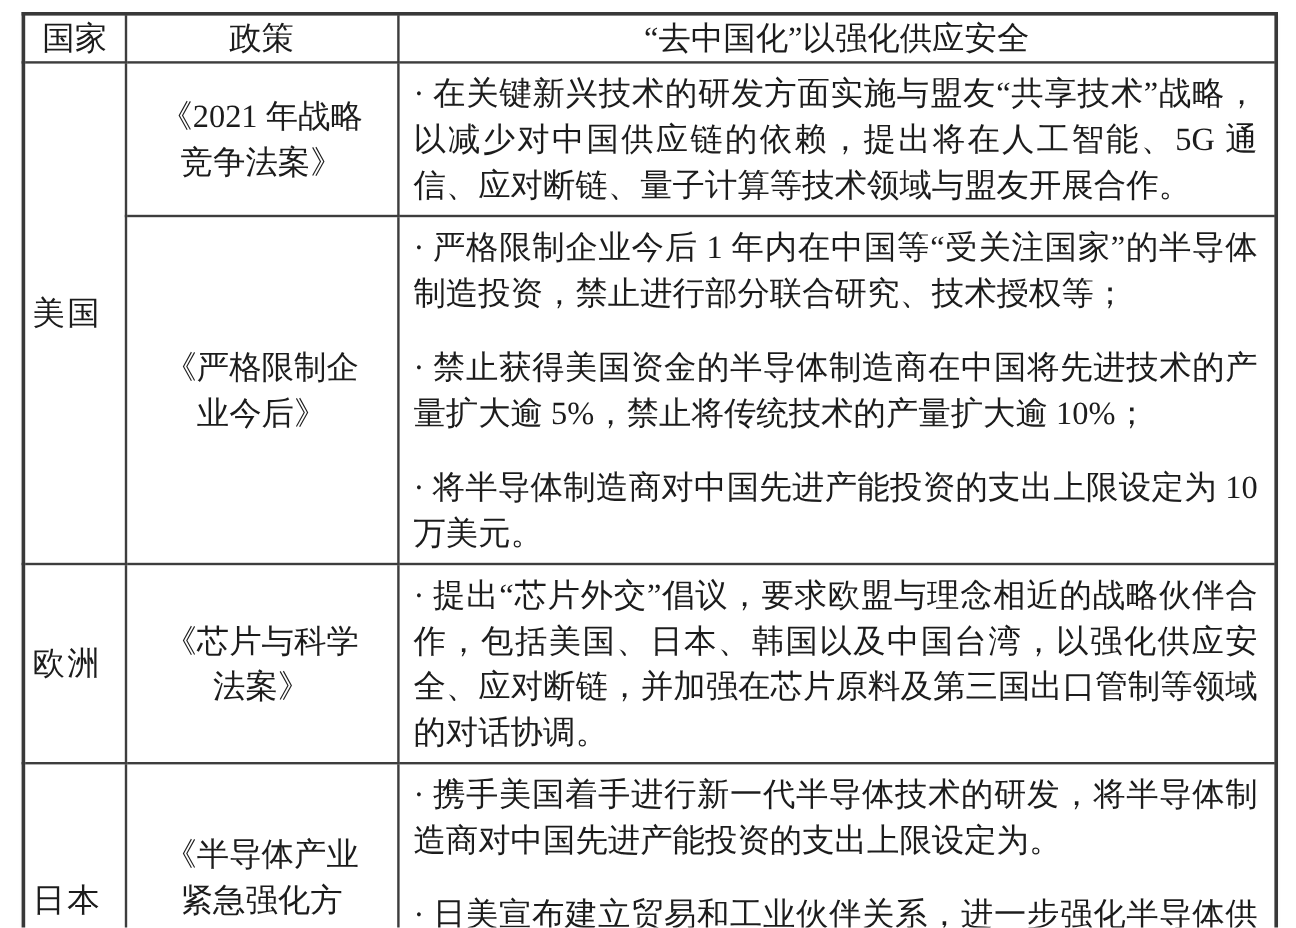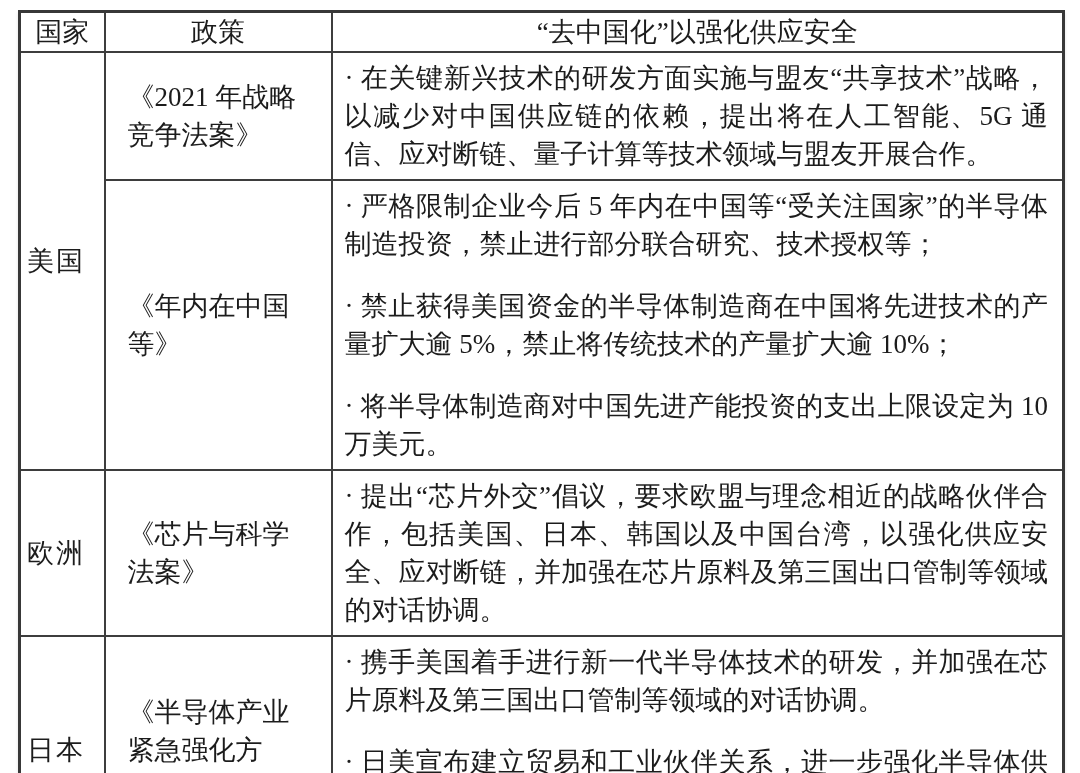--- a/index.html
+++ b/index.html
@@ -43,20 +43,21 @@
   th {
     text-align: center;
     padding: 0 4px;
     white-space: nowrap;
   }
   td.country {
     padding: 0 6px;
     letter-spacing: 2px;
   }
   td.policy {
+    text-align: center;
     padding: 4px 22px;
   }
   td.content {
     text-align: justify;
     text-justify: inter-ideograph;
     padding: 6px 14px 6px 12px;
   }
   td.content p {
     margin: 0;
   }
@@ -87,37 +88,37 @@
     </thead>
     <tbody>
       <tr class="row-us1">
         <td class="country" rowspan="2">美国</td>
         <td class="policy">《2021 年战略竞争法案》</td>
         <td class="content">
           <p>· 在关键新兴技术的研发方面实施与盟友“共享技术”战略，以减少对中国供应链的依赖，提出将在人工智能、5G 通信、应对断链、量子计算等技术领域与盟友开展合作。</p>
         </td>
       </tr>
       <tr class="row-us2">
-        <td class="policy">《年内在中国等》</td>
+        <td class="policy">《严格限制企业今后》</td>
         <td class="content">
-          <p>· 严格限制企业今后 5 年内在中国等“受关注国家”的半导体制造投资，禁止进行部分联合研究、技术授权等；</p>
+          <p>· 严格限制企业今后 1 年内在中国等“受关注国家”的半导体制造投资，禁止进行部分联合研究、技术授权等；</p>
           <p>· 禁止获得美国资金的半导体制造商在中国将先进技术的产量扩大逾 5%，禁止将传统技术的产量扩大逾 10%；</p>
           <p>· 将半导体制造商对中国先进产能投资的支出上限设定为 10 万美元。</p>
         </td>
       </tr>
       <tr class="row-eu">
         <td class="country">欧洲</td>
         <td class="policy">《芯片与科学法案》</td>
         <td class="content">
           <p>· 提出“芯片外交”倡议，要求欧盟与理念相近的战略伙伴合作，包括美国、日本、韩国以及中国台湾，以强化供应安全、应对断链，并加强在芯片原料及第三国出口管制等领域的对话协调。</p>
         </td>
       </tr>
       <tr class="row-jp">
         <td class="country">日本</td>
         <td class="policy">《半导体产业紧急强化方案》</td>
         <td class="content">
-          <p>· 携手美国着手进行新一代半导体技术的研发，并加强在芯片原料及第三国出口管制等领域的对话协调。</p>
+          <p>· 携手美国着手进行新一代半导体技术的研发，将半导体制造商对中国先进产能投资的支出上限设定为。</p>
           <p>· 日美宣布建立贸易和工业伙伴关系，进一步强化半导体供应链合作，共同以“全球数字互联互通伙伴关系”加深与韩国、台湾地区等半导体供应链融合。</p>
         </td>
       </tr>
     </tbody>
   </table>
 </div>
 
 </body></html>

